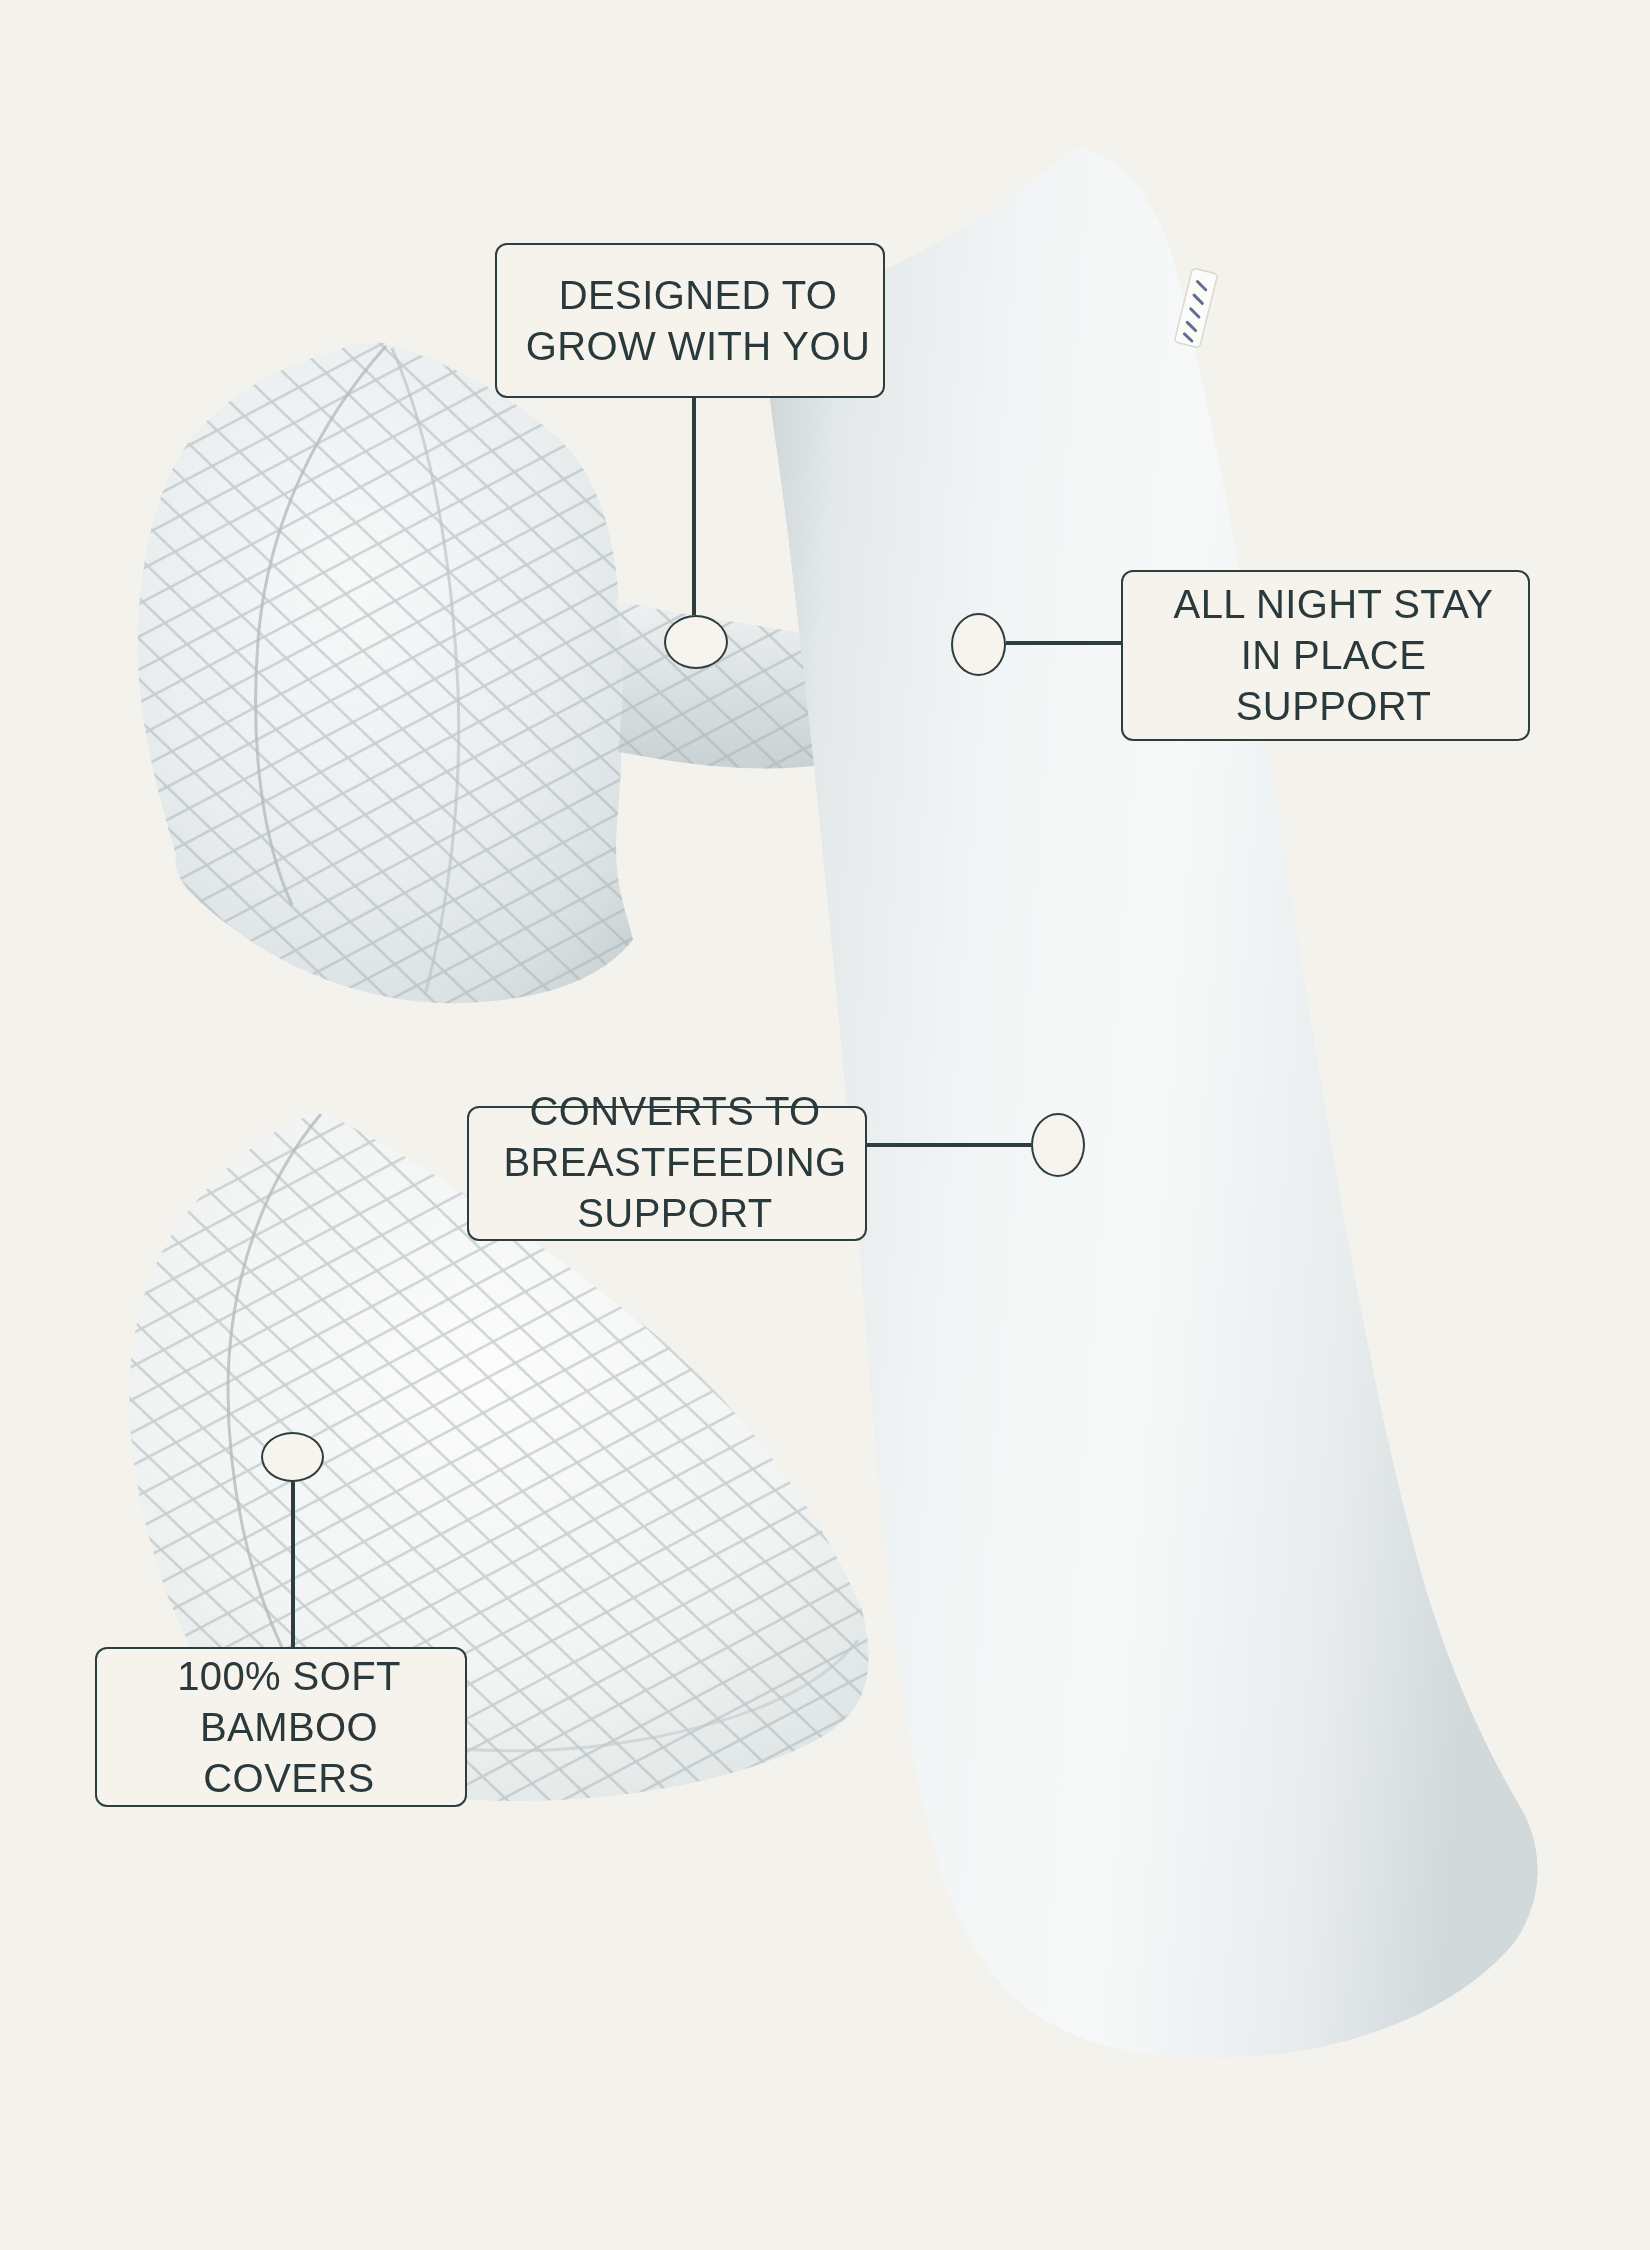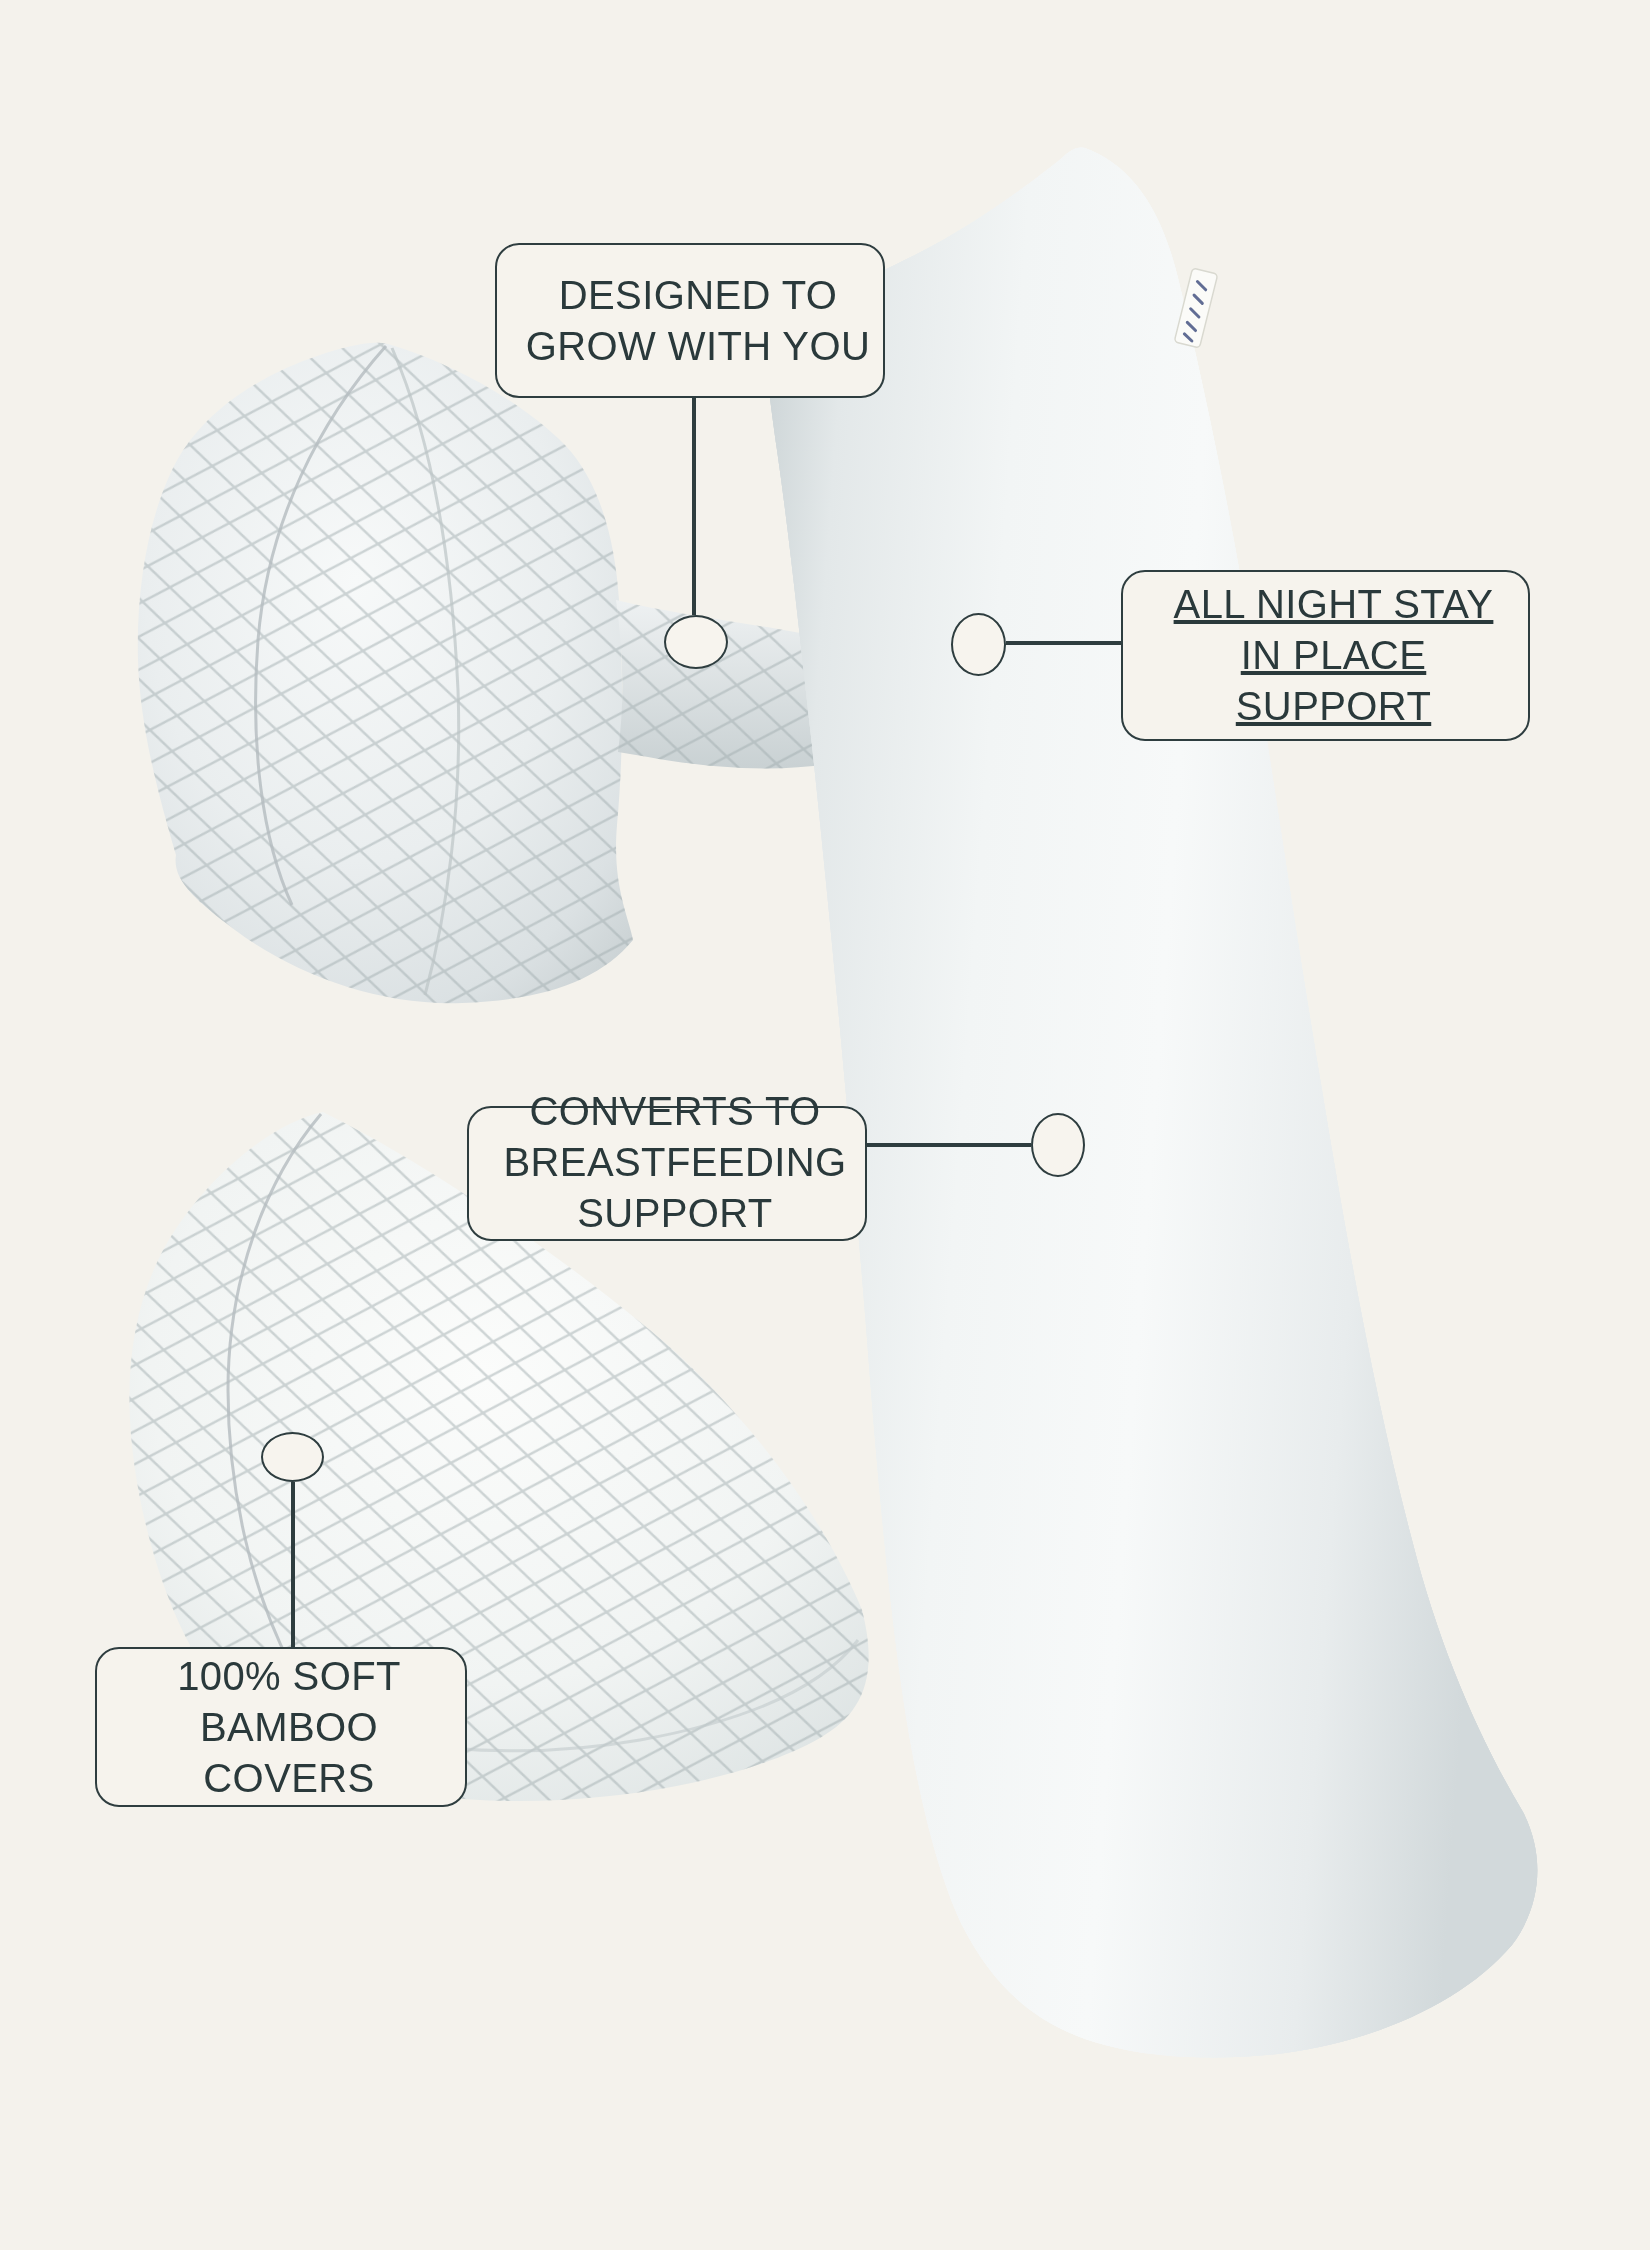--- a/index.html
+++ b/index.html
@@ -7,21 +7,21 @@
   .canvas{
     position:relative;
     width:1650px;height:2250px;
     background:var(--bg,#f4f2ec);
     overflow:hidden;
   }
   .scene{position:absolute;left:0;top:0;width:1650px;height:2250px;}
   .callout{
     position:absolute;
     border:2.5px solid var(--accent,#2e3d3f);
-    border-radius:24px;
+    border-radius:12px;
     background:var(--box-bg,#f6f3ed);
     display:flex;align-items:center;justify-content:center;
     text-align:center;
     color:var(--ink,#2a393b);
     font-size:40px;line-height:51px;letter-spacing:.4px;
     white-space:pre-line;
     box-sizing:border-box;
     padding-left:16px;
   }
   .cline{position:absolute;background:var(--accent,#2e3d3f);}
@@ -154,21 +154,21 @@
   <div class="cdot" style="left:664px;top:615px;width:64px;height:54px;"></div>
   <div class="cdot" style="left:951px;top:613px;width:55px;height:63px;"></div>
   <div class="cdot" style="left:1031px;top:1113px;width:54px;height:64px;"></div>
   <div class="cdot" style="left:261px;top:1432px;width:63px;height:50px;"></div>
 
   <div class="callout" style="left:495px;top:243px;width:390px;height:155px;">
     <span>DESIGNED TO
 GROW WITH YOU</span>
   </div>
 
-  <div class="callout" style="left:1121px;top:570px;width:409px;height:171px;text-decoration:underline;">
+  <div class="callout" style="left:1121px;top:570px;width:409px;height:171px;">
     <span>ALL NIGHT STAY
 IN PLACE SUPPORT</span>
   </div>
 
   <div class="callout" style="left:467px;top:1106px;width:400px;height:135px;align-items:flex-end;">
     <span>CONVERTS TO
 BREASTFEEDING
 SUPPORT</span>
   </div>
 

